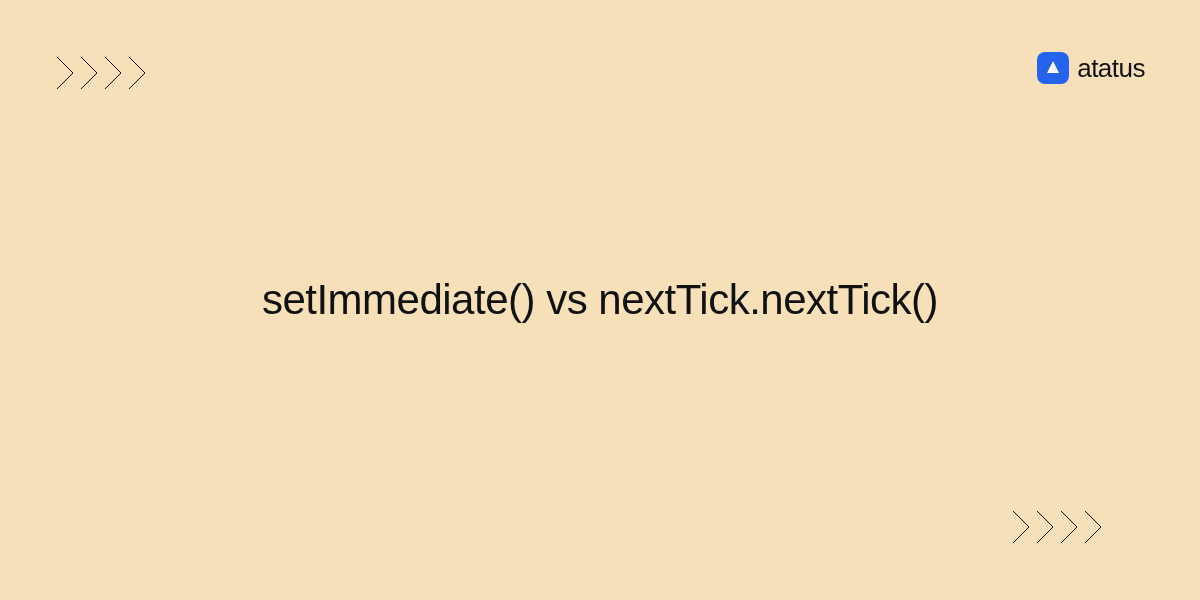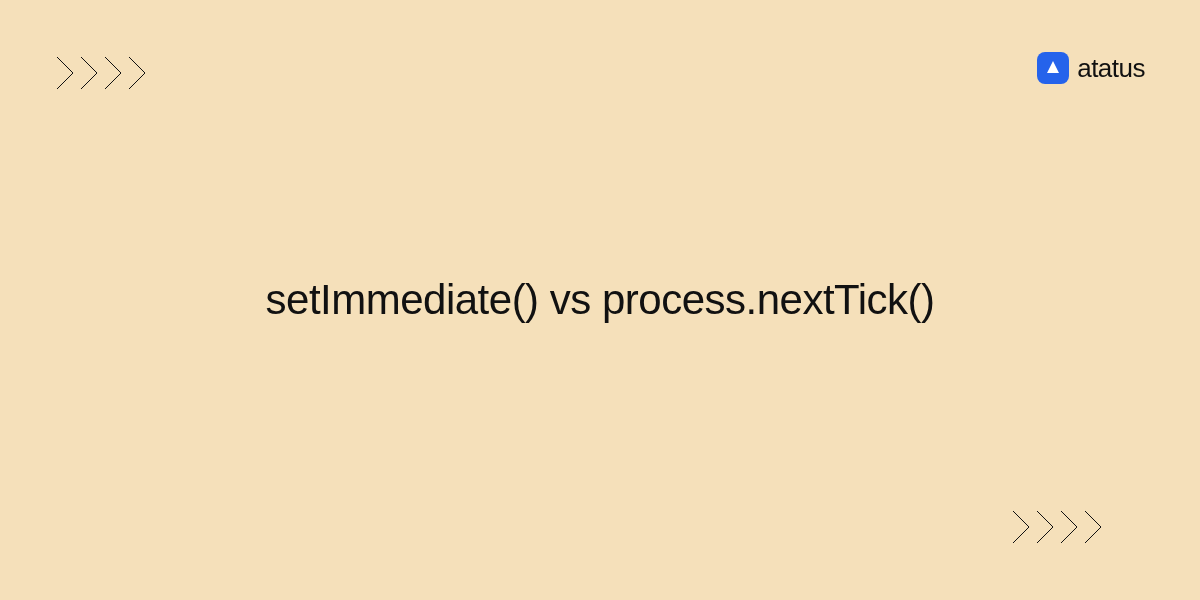--- a/index.html
+++ b/index.html
@@ -103,21 +103,21 @@
 
 <div class="brand">
   <span class="brand-icon">
     <svg viewBox="0 0 18 18" fill="white">
       <path d="M9 2 L15 14 L3 14 Z M9 7 L12 13 L6 13 Z" fill="white"></path>
     </svg>
   </span>
   <span class="brand-text">atatus</span>
 </div>
 
-<h1 class="title">setImmediate() vs process.nextTick()</h1>
+<h1 class="title">setImmediate() vs nextTick.nextTick()</h1>
 
 <div class="chevron-group chevron-bottom-right">
   <span class="chevron">
     <svg viewBox="0 0 22 36" fill="none" stroke="#111" stroke-width="1">
         <path d="M2 2 L18 18 L2 34"></path>
       </svg>
   </span>
   <span class="chevron">
     <svg viewBox="0 0 22 36" fill="none" stroke="#111" stroke-width="1">
         <path d="M2 2 L18 18 L2 34"></path>

